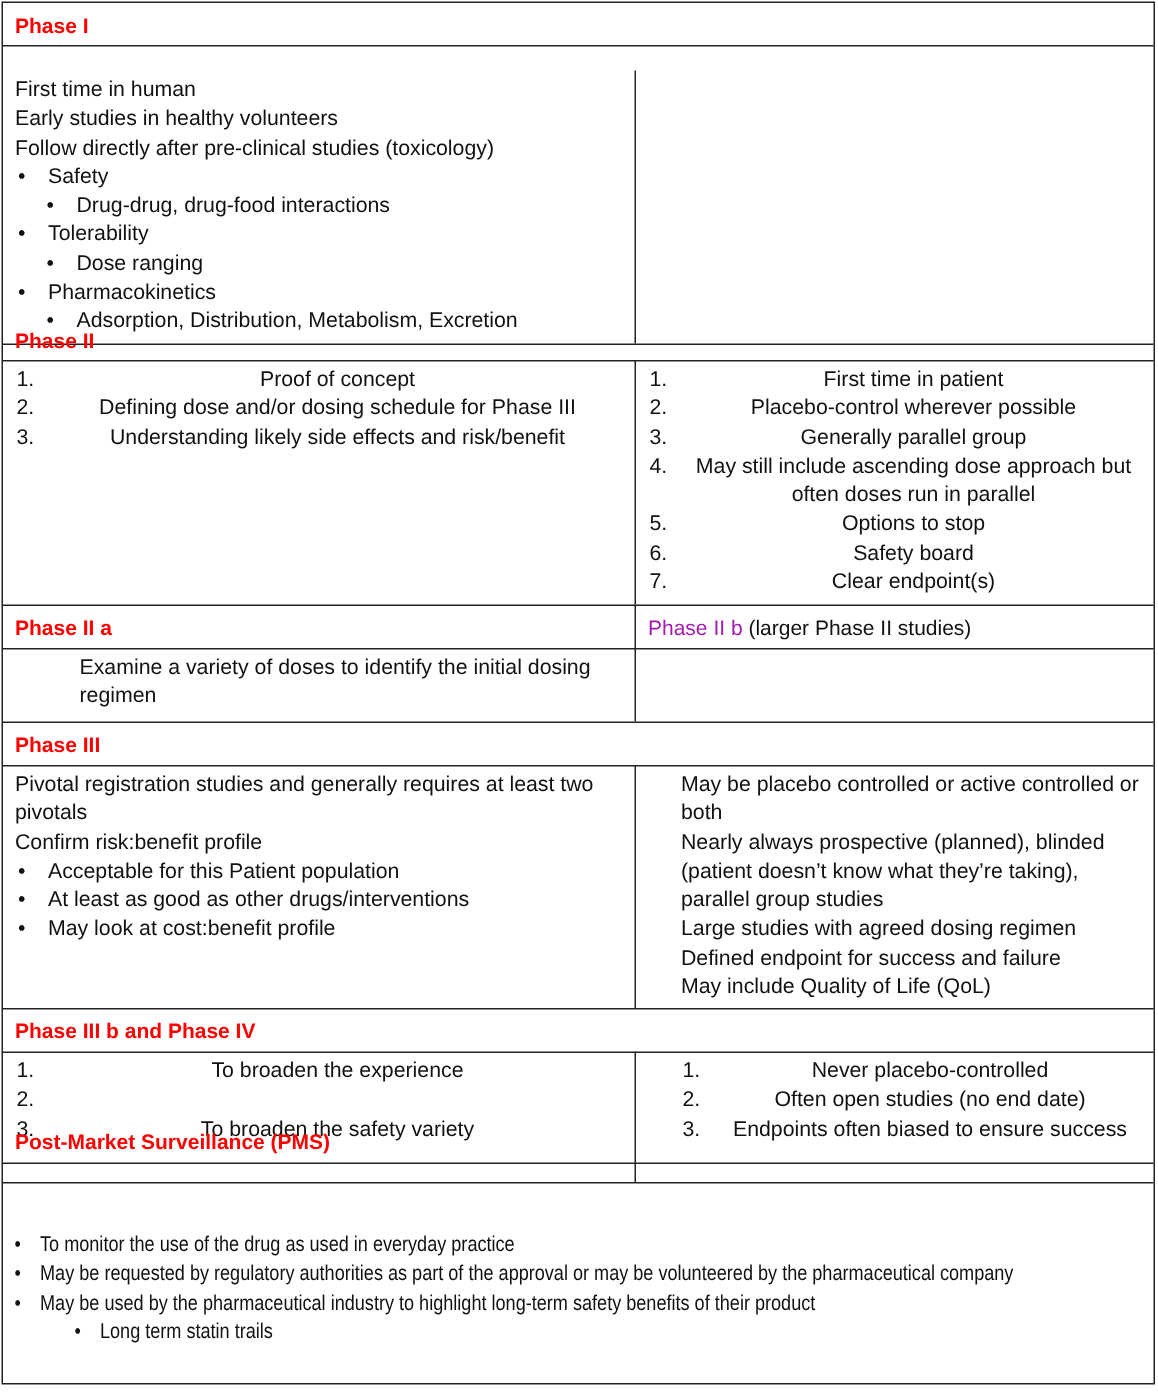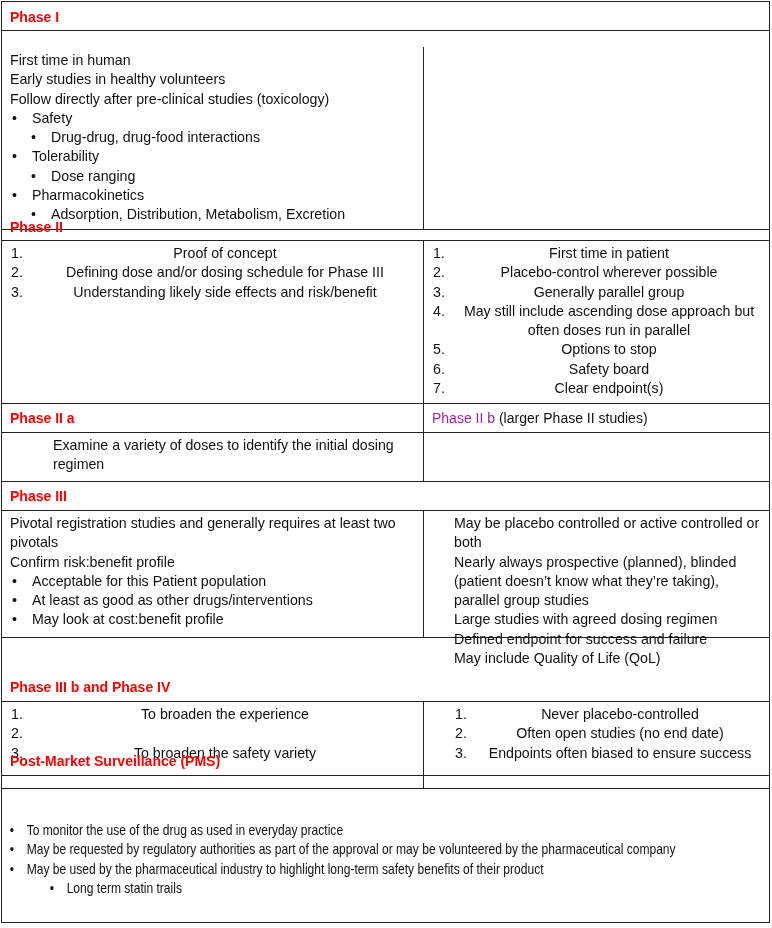--- a/index.html
+++ b/index.html
@@ -130,21 +130,21 @@
     <div class="cell left body">
       <div style="width:380px;margin-left:43px;">Examine a variety of doses to identify the initial dosing regimen</div>
     </div>
     <div class="cell right body"></div>
   </div>
 
   <div class="row" style="top:479px;height:30px;">
     <div class="cell full hdr">Phase III</div>
   </div>
 
-  <div class="row" style="top:508px;height:128px;">
+  <div class="row" style="top:508px;height:163px;">
     <div class="cell left body">
       <div style="width:405px;">Pivotal registration studies and generally requires at least two pivotals</div>
       <div class="line">Confirm risk:benefit profile</div>
       <div class="blt">
           <span class="mk">•</span>
           <span>Acceptable for this Patient population</span>
         </div>
       <div class="blt">
           <span class="mk">•</span>
           <span>At least as good as other drugs/interventions</span>

